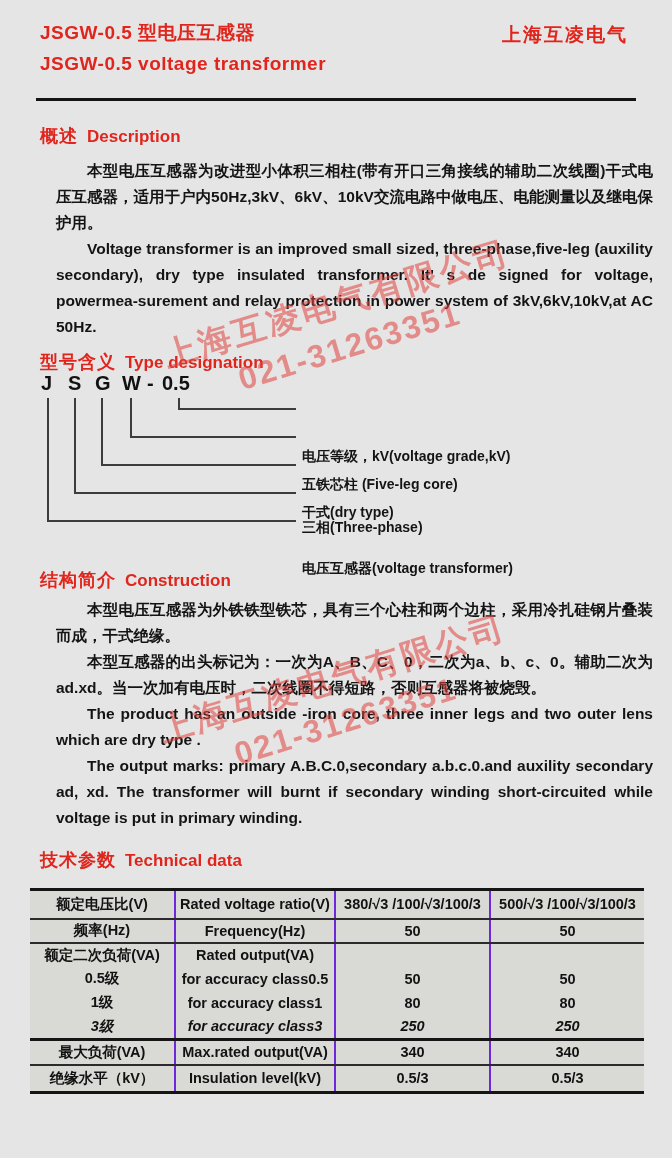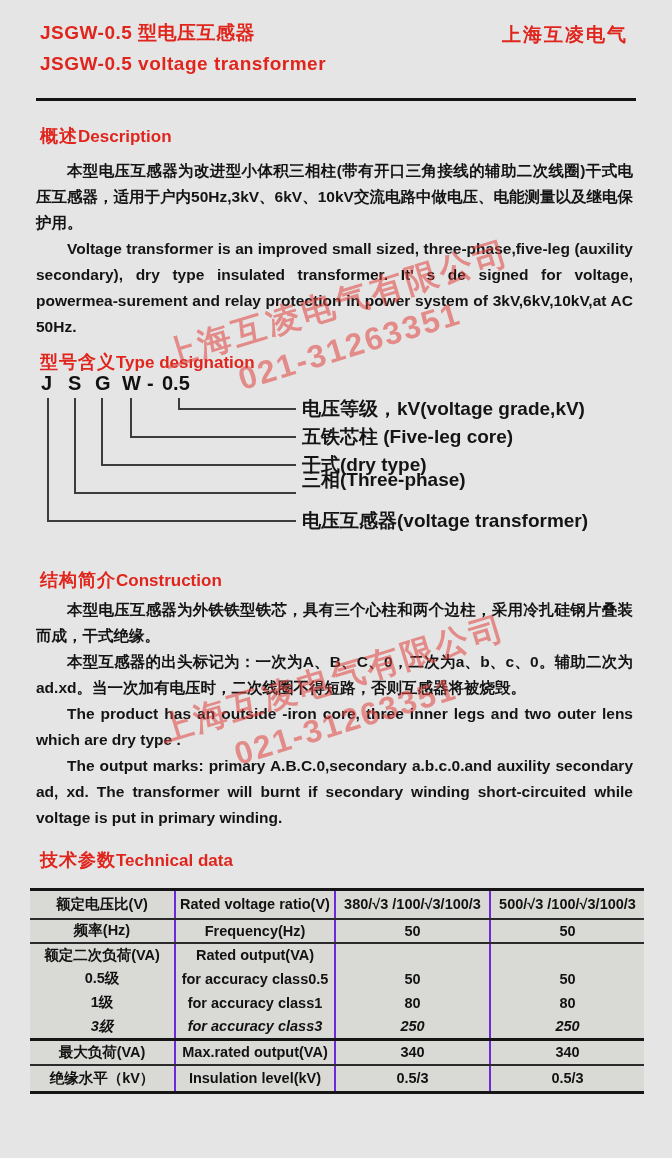--- a/index.html
+++ b/index.html
@@ -8,31 +8,31 @@
     position:relative;width:672px;height:1158px;background:#e5e5e5;overflow:hidden;
     font-family:"Liberation Sans","DejaVu Sans",sans-serif;color:#161616;
   }
   
   .title-zh,.title-en{position:absolute;left:40px;font-size:19px;font-weight:800;color:#e0251d;letter-spacing:0.5px;white-space:nowrap;}
   .title-zh{top:20px;}
   .title-en{top:53px;}
   .brand{position:absolute;top:22px;right:44px;font-size:19px;font-weight:900;color:#e0251d;letter-spacing:2px;white-space:nowrap;}
   .rule{position:absolute;top:98px;left:36px;width:600px;height:3px;background:#141414;}
   
-  .sec-head{position:absolute;left:40px;display:flex;align-items:baseline;color:#e0251d;white-space:nowrap;}
+  .sec-head{position:absolute;left:40px;display:flex;align-items:baseline;gap:9px;color:#e0251d;white-space:nowrap;}
   .sec-head .zh{font-size:18px;font-weight:900;letter-spacing:1px;}
   .sec-head .en{font-size:17px;font-weight:800;}
   
-  .bodytext{position:absolute;left:36px;width:597px;font-size:15.5px;line-height:26px;font-weight:700;text-align:justify;color:#141414;}
+  .bodytext{position:absolute;left:56px;width:597px;font-size:15.5px;line-height:26px;font-weight:700;text-align:justify;color:#141414;}
   .bodytext p{margin:0;text-indent:2em;}
   
   .model-letter{position:absolute;top:372px;font-size:20px;font-weight:800;color:#111;}
   .dg-vline{position:absolute;width:2px;background:#3c3c3c;}
   .dg-hline{position:absolute;height:2px;background:#3c3c3c;}
-  .dg-label{position:absolute;left:302px;transform:translateY(-50%);font-size:19px;font-weight:700;color:#141414;white-space:nowrap;}
+  .dg-label{position:absolute;left:302px;transform:translateY(-50%);font-size:14px;font-weight:700;color:#141414;white-space:nowrap;margin-top:48px;}
   
   .tech-table{position:absolute;top:888px;left:30px;border-collapse:collapse;table-layout:fixed;width:614px;
     border-top:3px solid #151515;border-bottom:3px solid #151515;}
   .tech-table td{background:#d9d9d6;border-right:2px solid #6d28d9;text-align:center;vertical-align:middle;
     font-size:14.5px;font-weight:700;color:#121212;padding:0 2px;overflow:hidden;white-space:nowrap;}
   .tech-table td:last-child{border-right:none;}
   .tech-table tr.rb1 td{border-bottom:2px solid #2b2b2b;}
   .tech-table tr.rb2 td{border-bottom:3px solid #151515;font-style:italic;}
   .tech-table tr.rb0 td{border-bottom:none;}
   

